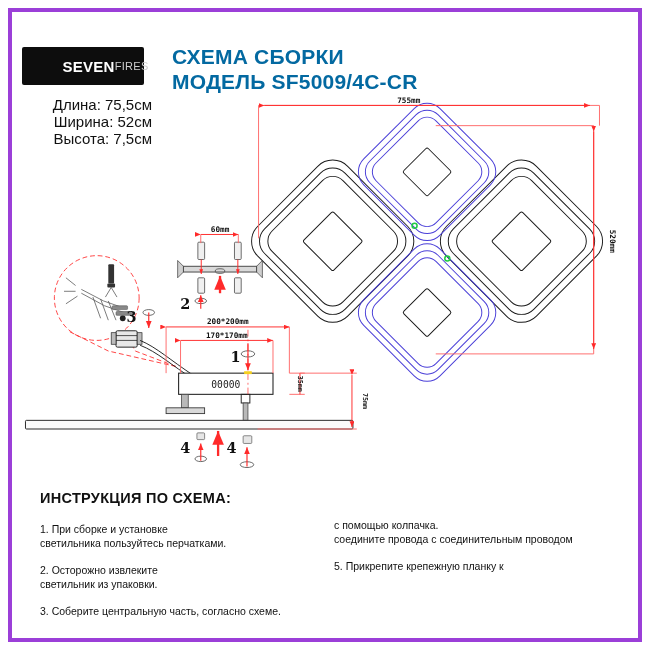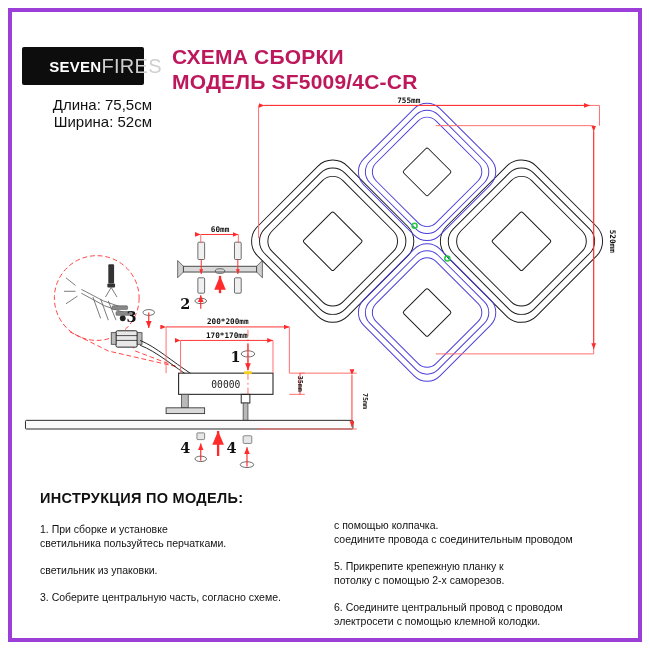--- a/index.html
+++ b/index.html
@@ -20,29 +20,29 @@
     border:4px solid var(--accent,#9b3fd8);
     background:#ffffff;
   }
   
   #logo{
     position:absolute;left:10px;top:35px;width:122px;height:38px;
     background:#0d0d0d;border-radius:2px;
     display:flex;align-items:center;justify-content:center;
   }
   #logo .l1{color:#ffffff;font-weight:bold;font-size:15px;letter-spacing:.3px;margin-left:45px;}
-  #logo .l2{color:#cfcfcf;font-weight:normal;font-size:20px;letter-spacing:.3px;}
+  #logo .l2{color:#cfcfcf;font-weight:normal;font-size:11px;letter-spacing:.3px;}
   #dims{
     position:absolute;left:10px;top:84px;width:130px;
     text-align:right;font-size:15px;line-height:17px;color:#111;
     font-family:"Liberation Sans",sans-serif;
   }
   #title{
     position:absolute;left:160px;top:32px;
-    font-size:21px;font-weight:bold;line-height:25px;color:#be185d;
+    font-size:21px;font-weight:bold;line-height:25px;color:#0369a1;
     letter-spacing:.2px;
   }
   
   #instr-title{
     position:absolute;left:28px;top:478px;
     font-size:14.5px;font-weight:bold;color:#111;letter-spacing:.3px;
   }
   .instr-col{position:absolute;font-size:10.5px;line-height:14px;color:#111;}
   #instr-left{left:28px;top:510px;width:270px;}
   #instr-right{left:322px;top:506px;width:300px;}
@@ -60,52 +60,49 @@
 <div id="frame" style="border-color: rgb(155, 63, 216);">
 
   <div id="logo" style="background: rgb(13, 13, 13);">
     <span class="l1">SEVEN</span>
         <span class="l2">FIRES</span>
   </div>
 
   <div id="dims">
     <div>Длина: 75,5см</div>
     <div>Ширина: 52см</div>
+    <div>Высота: 7,5см</div>
   </div>
 
   <div id="title">
     <div>СХЕМА СБОРКИ</div>
     <div>МОДЕЛЬ SF5009/4C-CR</div>
   </div>
 
-  <div id="instr-title">ИНСТРУКЦИЯ ПО МОДЕЛЬ:</div>
+  <div id="instr-title">ИНСТРУКЦИЯ ПО СХЕМА:</div>
   <div class="instr-col" id="instr-left">
         <div class="instr-item">
           <div>1. При сборке и установке</div>
           <div>светильника пользуйтесь перчатками.</div>
         </div>
         <div class="instr-item">
+          <div>2. Осторожно извлеките</div>
           <div>светильник из упаковки.</div>
         </div>
         <div class="instr-item">
           <div>3. Соберите центральную часть, согласно схеме.</div>
         </div>
       </div>
   <div class="instr-col" id="instr-right">
         <div class="instr-item">
           <div>с помощью колпачка.</div>
           <div>соедините провода с соединительным проводом</div>
         </div>
         <div class="instr-item">
           <div>5. Прикрепите крепежную планку к</div>
-          <div>потолку с помощью 2-х саморезов.</div>
-        </div>
-        <div class="instr-item">
-          <div>6. Соедините центральный провод с проводом</div>
-          <div>электросети с помощью клемной колодки.</div>
         </div>
       </div>
 
   <svg id="canvas" viewBox="0 0 650 650">
     <defs>
       <marker id="ar" markerWidth="7" markerHeight="7" refX="6" refY="2.5" orient="auto">
         <path d="M0,0 L6,2.5 L0,5 z" fill="#ff2a2a"></path>
       </marker>
       <marker id="arS" markerWidth="6" markerHeight="6" refX="5" refY="2" orient="auto">
         <path d="M0,0 L5,2 L0,4 z" fill="#ff2a2a"></path>

